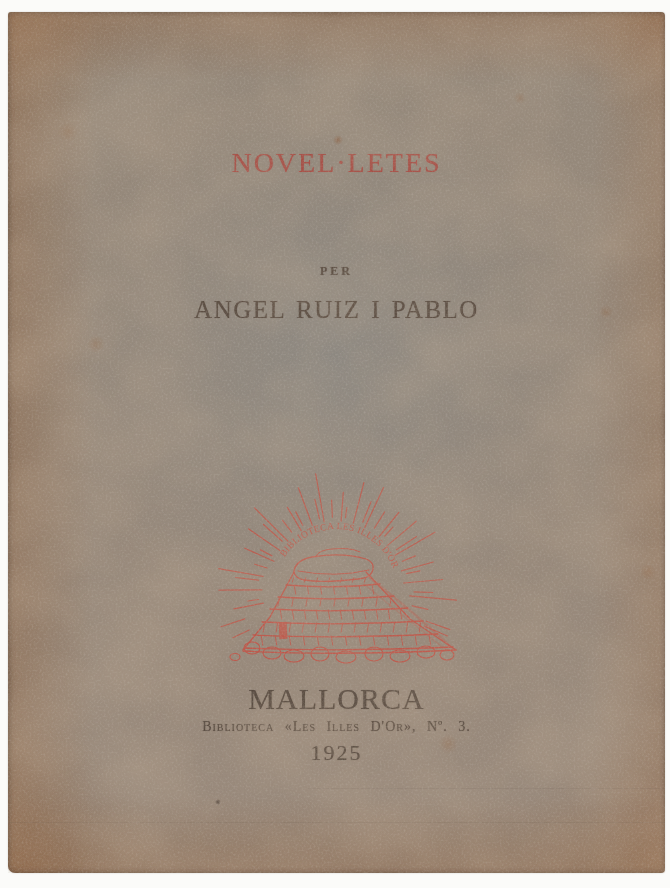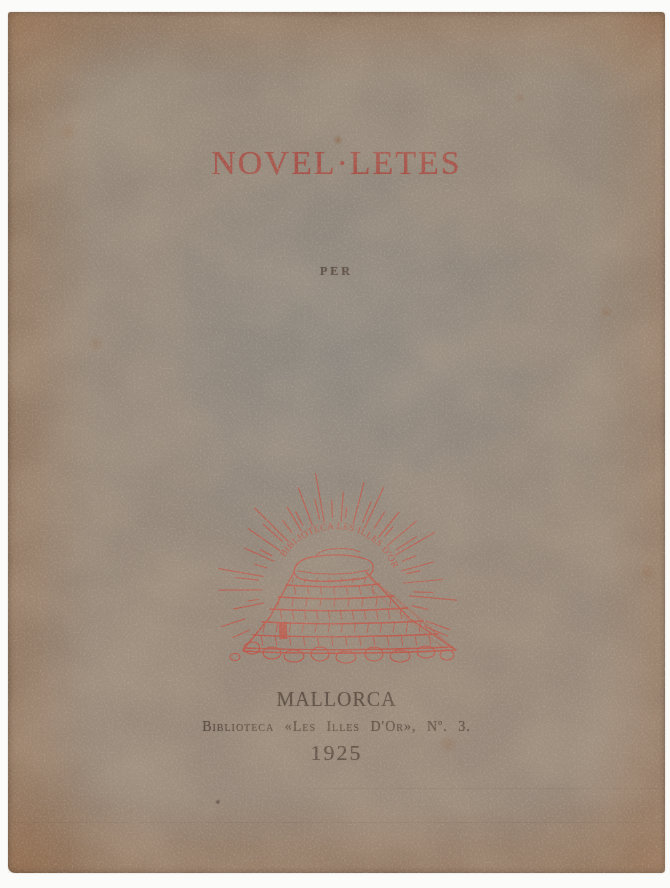--- a/index.html
+++ b/index.html
@@ -44,24 +44,24 @@
       0 0 2px rgba(0,0,0,.18);
   }
   .crease{position:absolute;pointer-events:none;z-index:3;}
   .crease-1{left:300px;top:776px;width:357px;height:1px;background:rgba(100,85,70,.12);}
   .crease-2{left:0;top:810px;width:657px;height:1px;background:rgba(100,85,70,.14);}
   
   .textline{position:absolute;left:0;right:0;text-align:center;white-space:nowrap;}
   .red{color:var(--title-red,#a54a42);text-shadow:0 0 1px rgba(165,74,66,.55);}
   .ink{color:var(--ink,#55483e);text-shadow:0 0 1px rgba(85,72,62,.55);}
   .title-block{position:absolute;left:0;right:0;top:129px;text-align:center;}
-  .title-line{font-size:34px;line-height:44px;letter-spacing:2px;white-space:nowrap;}
+  .title-line{font-size:28px;line-height:44px;letter-spacing:2px;white-space:nowrap;}
   .byline{top:251px;font-size:12px;font-weight:bold;letter-spacing:3px;line-height:16px;}
   .author{top:283px;font-size:25px;letter-spacing:1.5px;word-spacing:3px;line-height:30px;}
-  .place{top:674px;font-size:20px;letter-spacing:1px;line-height:26px;}
+  .place{top:674px;font-size:30px;letter-spacing:1px;line-height:26px;}
   .series{top:702px;font-size:14px;font-variant:small-caps;letter-spacing:1px;word-spacing:6px;line-height:26px;}
   .year{top:728px;font-size:22px;letter-spacing:2px;line-height:26px;}
   
   .emblem{
     position:absolute;left:212px;top:460px;width:240px;height:192px;
     color:var(--emblem-red,#bf5649);overflow:visible;
   }
   .emblem text{font-family:"Liberation Serif","DejaVu Serif",serif;}
   
   .grain{position:absolute;inset:0;width:100%;height:100%;z-index:5;pointer-events:none;}
@@ -72,20 +72,21 @@
 </head>
 <body>
 
 <div class="cover">
 
   <div class="title-block">
     <div class="title-line red">NOVEL·LETES</div>
   </div>
 
   <div class="textline byline ink">PER</div>
+  <div class="textline author ink">ANGEL RUIZ I PABLO</div>
 
   <svg id="emblem" class="emblem" viewBox="0 0 240 192" xmlns="http://www.w3.org/2000/svg">
     <defs>
       <path id="arcPath" d="M57.7,100.2 A61,61 0 0 1 176.8,112.7" fill="none"></path>
     </defs>
 
     <g id="rays" stroke="currentColor" stroke-width="1.2" stroke-linecap="round" opacity="0.9">
         <line x1="29.2" y1="158.0" x2="12.9" y2="165.7"></line>
         <line x1="24.8" y1="146.9" x2="1.0" y2="154.7"></line>
         <line x1="43.4" y1="131.1" x2="13.9" y2="136.8"></line>

